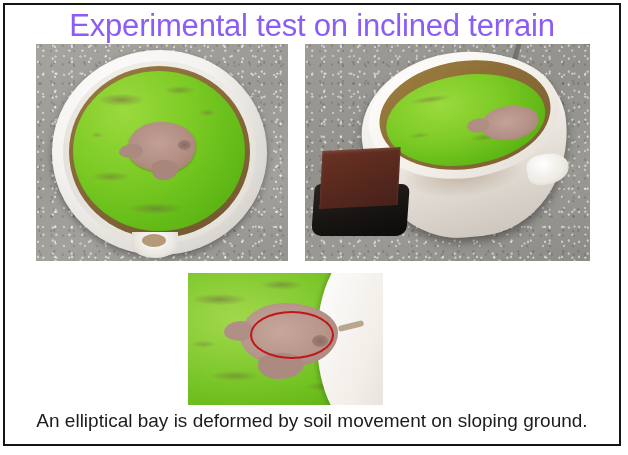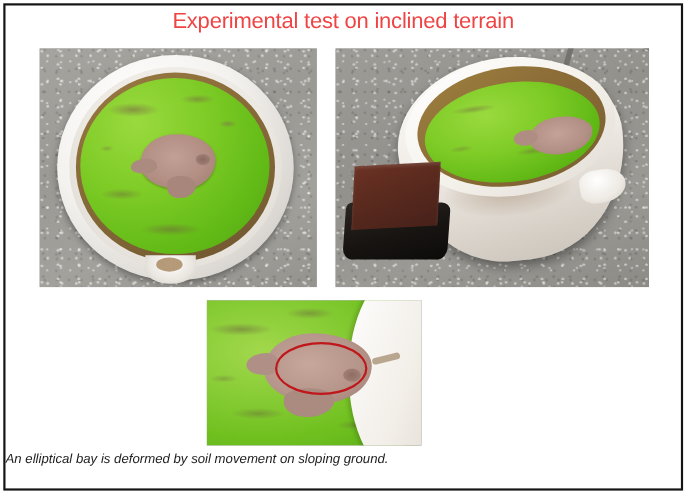--- a/index.html
+++ b/index.html
@@ -27,24 +27,24 @@
     overflow: hidden;
   }
 
   
   .title {
     position: absolute;
     left: 0;
     top: 3px;
     width: 100%;
     text-align: center;
-    font-size: 20px;
+    font-size: 31px;
     font-weight: 400;
     letter-spacing: -0.2px;
-    color: #ef4444;
+    color: #8b5cf6;
     font-family: "Liberation Sans", sans-serif;
     white-space: nowrap;
   }
 
   
   .photo {
     position: absolute;
     overflow: hidden;
     background: #9e9c98;
   }
@@ -401,25 +401,25 @@
     border-radius: 50%;
     box-sizing: border-box;
   }
 
   
   .caption {
     position: absolute;
     left: 0;
     top: 405px;
     width: 100%;
-    font-size: 12px;
+    text-align: center;
+    font-size: 19px;
     color: #1c1c1c;
     font-family: "Liberation Sans", sans-serif;
     white-space: nowrap;
-    font-style: italic;
   }
 </style>
 </head>
 <body>
 
 <div class="slide">
 
   <div class="title">Experimental test on inclined terrain</div>
 
   <div class="photo" id="photo-top-view">

